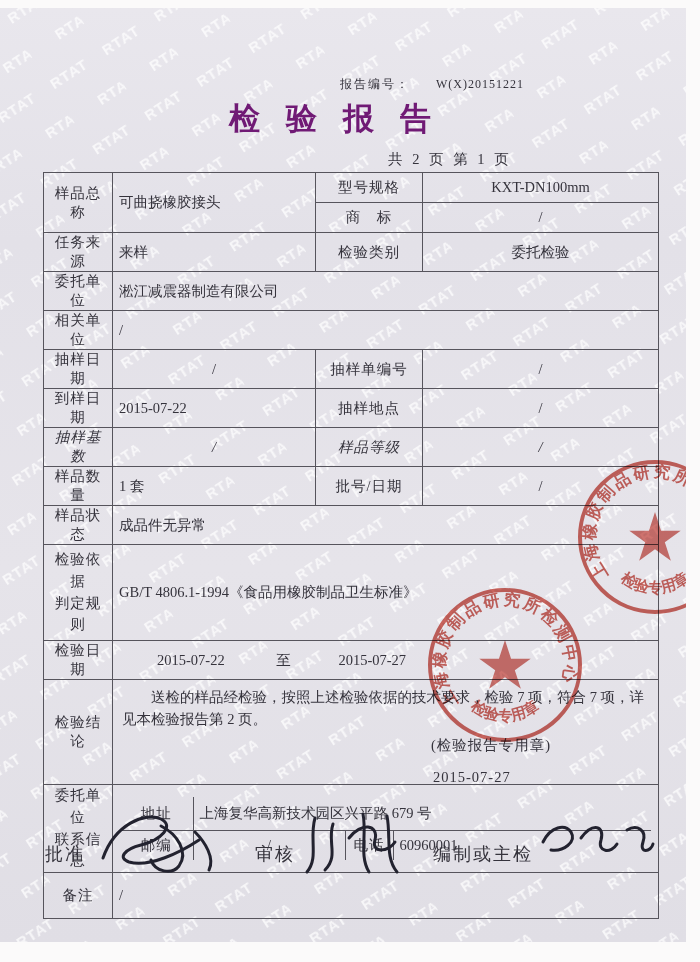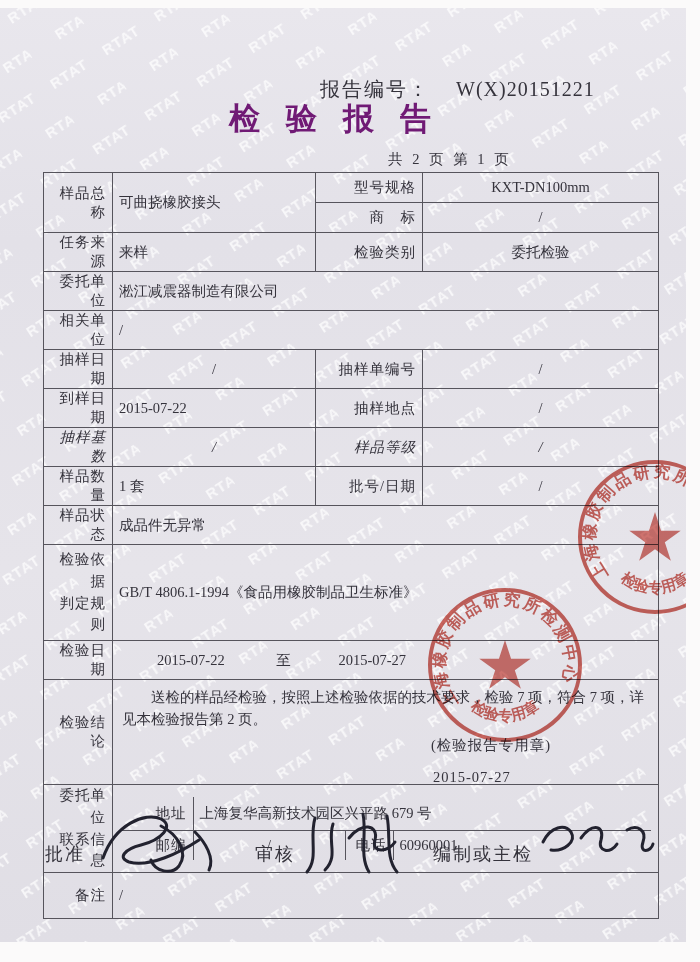--- a/index.html
+++ b/index.html
@@ -3,29 +3,29 @@
 <meta charset="utf-8">
 <style>
   html,body{margin:0;padding:0;}
   body{width:700px;height:962px;background:#fbfafa;font-family:"Liberation Serif","DejaVu Serif",serif;}
   .page{position:relative;width:700px;height:962px;overflow:hidden;background:#fbfafa;}
   .paper{position:absolute;left:0;top:8px;width:686px;height:934px;
          background:linear-gradient(180deg,#e9e7ed 0%,#e3e1e8 25%,#e6e4ea 60%,#e0dee5 100%);z-index:0;}
   .wm{position:absolute;left:0;top:8px;width:686px;height:934px;z-index:1;pointer-events:none;}
   .content{position:absolute;left:0;top:0;width:700px;height:962px;z-index:2;color:#35333c;}
   .abs{position:absolute;}
-  .report-no{left:320px;top:76px;font-size:20px;letter-spacing:2px;}
+  .report-no{left:340px;top:76px;font-size:12px;letter-spacing:2px;}
   .report-no b{font-weight:normal;margin-left:26px;letter-spacing:1px;}
   .title{left:0;top:98px;width:660px;text-align:center;font-size:31px;font-weight:bold;
          letter-spacing:26px;color:#701a75;text-indent:26px;}
   .pageinfo{left:388px;top:150px;font-size:14.5px;letter-spacing:3px;}
   table.main{position:absolute;left:43px;top:172px;width:615px;border-collapse:collapse;table-layout:fixed;
              font-size:14.5px;color:#35333c;}
   table.main td{border:1px solid #56545c;vertical-align:middle;padding:0 6px;overflow:hidden;}
-  td.lab{text-align:right;padding:0 2px;letter-spacing:1px;}
+  td.lab{text-align:center;padding:0 2px;letter-spacing:1px;}
   td.val-l{text-align:left;padding-left:11px;}
   td.val-c{text-align:center;}
   .two-line{line-height:1.5;}
   .concl{position:relative;padding:0 !important;}
   .concl .p1{position:absolute;left:9px;top:6px;width:528px;text-indent:2em;line-height:1.55;}
   .concl .sealnote{position:absolute;left:318px;top:56px;letter-spacing:1px;}
   .concl .cdate{position:absolute;left:320px;top:89px;letter-spacing:1px;}
   table.inner{border-collapse:collapse;width:100%;table-layout:fixed;font-size:14.5px;}
   table.inner td{border:1px solid #56545c;}
   table.inner tr:first-child td{border-top:none;}

